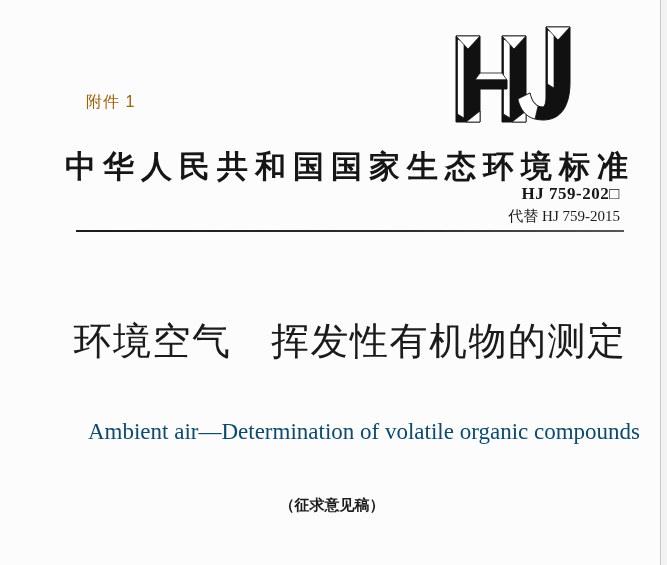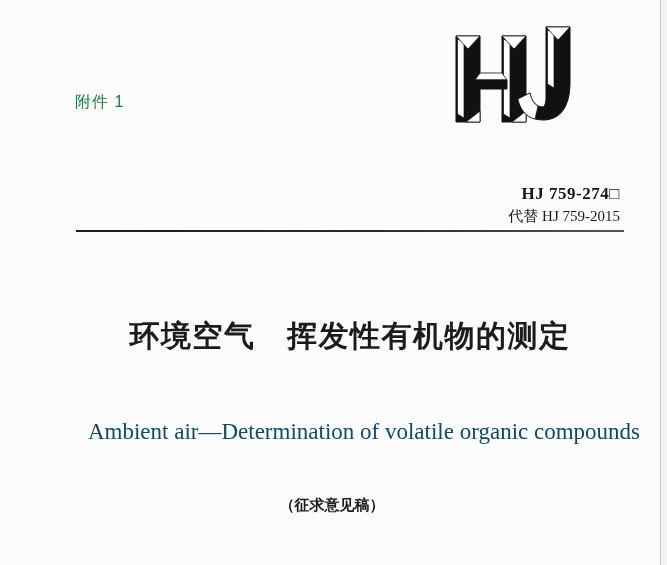--- a/index.html
+++ b/index.html
@@ -8,24 +8,24 @@
     position: relative;
     background: #fcfcfc;
     overflow: hidden;
     font-family: "Liberation Serif", serif;
     color: #1a1a1a;
   }
   .page { position: absolute; inset: 0; }
 
   .attachment {
     position: absolute;
-    left: 75px; top: 92px;
+    left: 86px; top: 92px;
     font-family: "Liberation Sans", sans-serif;
     font-size: 16px;
-    color: #15803d;
+    color: #a16207;
     letter-spacing: 1px;
   }
 
   .logo {
     position: absolute;
     left: 452px; top: 26px;
     width: 140px; height: 102px;
   }
   .sr-only {
     position: absolute; width: 1px; height: 1px;
@@ -67,22 +67,22 @@
     left: 76px; top: 230px;
     width: 548px; height: 2px;
     background: linear-gradient(to right, #1b1b1b 0%, #2e2e2e 60%, #555 100%);
   }
 
   .title-cn {
     position: absolute;
     left: 34px; width: 632px;
     text-align: center;
     font-family: "Liberation Sans", sans-serif;
-    font-weight: 700;
-    font-size: 30px;
+    font-weight: 400;
+    font-size: 38px;
     letter-spacing: 1.5px;
     color: #1b1b1b;
     white-space: nowrap;
   }
   .title-cn.l1 { top: 316px; }
   .title-cn.l2 { top: 360px; }
 
   .title-en {
     position: absolute;
     left: 48px; width: 632px;
@@ -144,22 +144,23 @@
         <polygon points="23,54 55,54 55,63 23,63" fill="#111"></polygon>
 
         <path d="M94,1 L118,1 L118,56 C118,80 109,94 91,94 C76,94 68,85 66,73 L78,67 C80,77 85,81 91,81 C93,80.5 94,76 94,71 L94,1 Z" fill="#111"></path>
         <polygon points="95.5,4 102,7 102,62 95.5,58" fill="#fff" stroke-width="0.7"></polygon>
         <polygon points="94,1 118,1 106,14" fill="#fff" stroke-width="0.8"></polygon>
         <path d="M66,73 L78,67 C79.5,74 82,78 86,80 L83,93 C74,91 68,83 66,73 Z" fill="#fff" stroke-width="0.7"></path>
       </g>
     </svg>
   </div>
 
+  <div class="heading">中华人民共和国国家生态环境标准</div>
 
-  <div class="std-no">HJ 759-274□</div>
+  <div class="std-no">HJ 759-202□</div>
 
   <div class="replaces">代替 HJ 759-2015</div>
 
   <div class="rule"></div>
 
   <div class="title-cn l1">环境空气　挥发性有机物的测定</div>
 
 
   <div class="title-en l1">Ambient air—Determination of volatile organic compounds</div>
 

